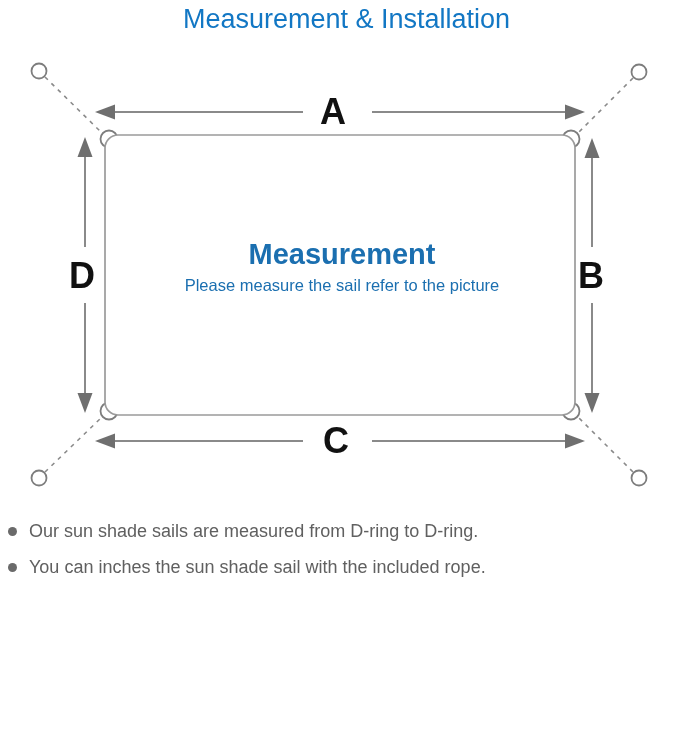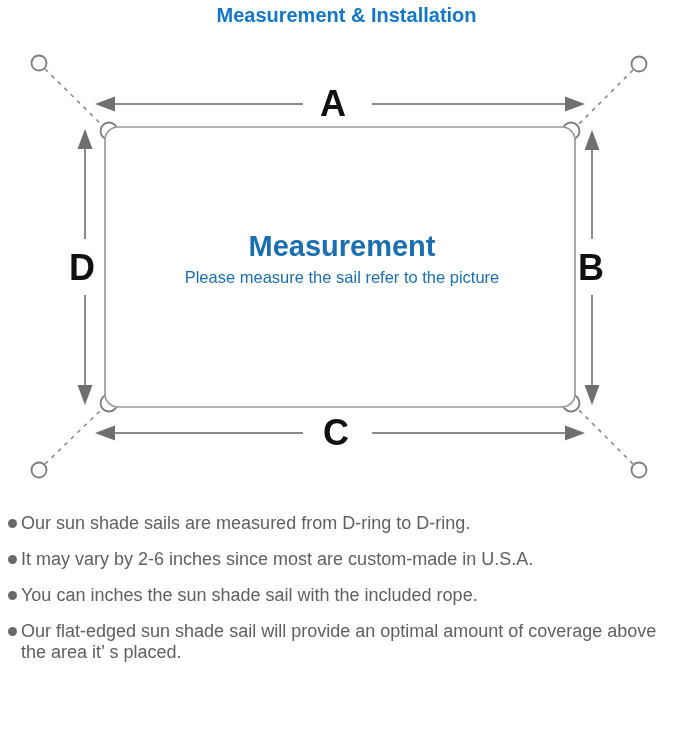--- a/index.html
+++ b/index.html
@@ -5,22 +5,22 @@
   html,body{margin:0;padding:0;background:#ffffff;}
   body{
     width:679px;height:739px;
     font-family:"Liberation Sans","DejaVu Sans",sans-serif;
     overflow:hidden;
     position:relative;
   }
   .page-title{
     margin:4px 0 0 14px;
     text-align:center;
-    font-size:20px;
-    font-weight:700;
+    font-size:27px;
+    font-weight:400;
     letter-spacing:0px;
   }
   .diagram-wrap{
     width:679px;height:470px;
     display:block;
   }
   .dim-letter{
     font-size:36px;
     font-weight:700;
     fill:#111111;
@@ -37,21 +37,21 @@
     font-family:"Liberation Sans","DejaVu Sans",sans-serif;
   }
   .notes{
     list-style:none;
     margin:16px 0 0 0;
     padding:0 12px 0 8px;
   }
   .notes li{
     display:flex;
     align-items:flex-start;
-    gap:4px;
+    gap:12px;
     margin-bottom:15px;
     color:#606060;
     font-size:18px;
     line-height:21px;
   }
   .bullet-dot{
     flex:0 0 auto;
     width:9px;height:9px;
     border-radius:50%;
     background:#6a6a6a;
@@ -119,23 +119,15 @@
   <text class="center-sub" x="342" y="256" text-anchor="middle" style="color: rgb(27, 111, 176); fill: rgb(27, 111, 176);">Please measure the sail refer to the picture</text>
 </svg>
 
 <ul class="notes">
   <li>
     <span class="bullet-dot"></span>
     <span class="note-text">Our sun shade sails are measured from D-ring to D-ring.</span>
   </li>
   <li>
     <span class="bullet-dot"></span>
-    <span class="note-text">It may vary by 2-6 inches since most are custom-made in U.S.A.</span>
-  </li>
-  <li>
-    <span class="bullet-dot"></span>
     <span class="note-text">You can inches the sun shade sail with the included rope.</span>
-  </li>
-  <li>
-    <span class="bullet-dot"></span>
-    <span class="note-text">Our flat-edged sun shade sail will provide an optimal amount of coverage above the area it’ s placed.</span>
   </li>
 </ul>
 
 </body></html>

